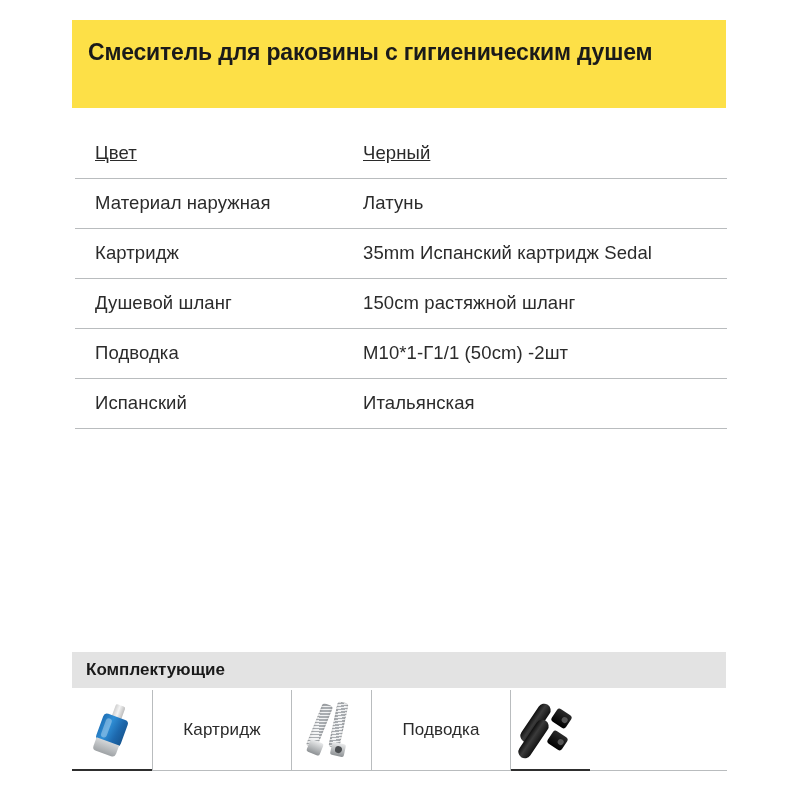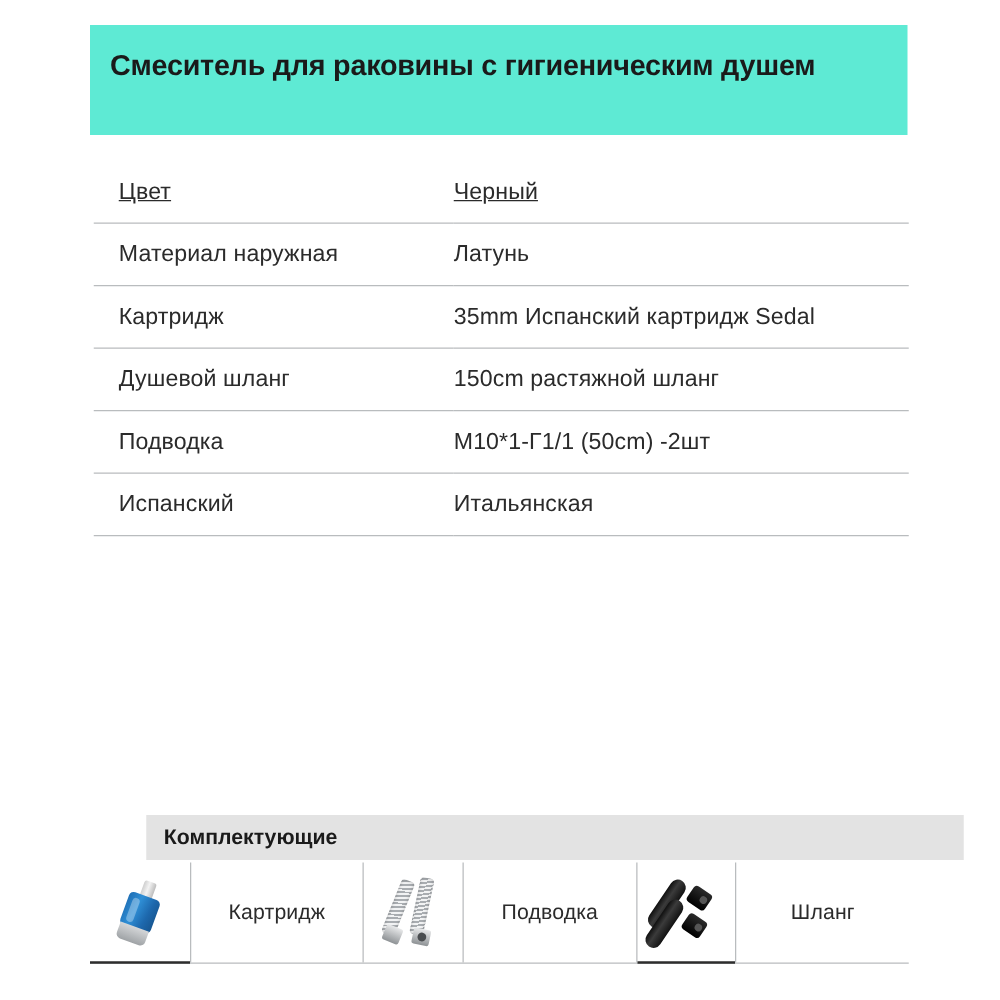--- a/index.html
+++ b/index.html
@@ -24,21 +24,21 @@
     height: 800px;
   }
 
   
   .title-band {
     position: absolute;
     left: 72px;
     top: 20px;
     width: 654px;
     height: 88px;
-    background: #5eead4;
+    background: #fde047;
     box-sizing: border-box;
     padding: 17px 0 0 16px;
   }
   .title-text {
     font-size: 23px;
     font-weight: bold;
     line-height: 31px;
     letter-spacing: -0.2px;
     color: #1a1a1a;
     width: 580px;
@@ -83,21 +83,20 @@
     left: 72px;
     top: 652px;
     width: 654px;
     height: 36px;
     background: #e3e3e3;
     box-sizing: border-box;
     padding: 8px 0 0 14px;
     font-size: 17px;
     font-weight: bold;
     color: #1a1a1a;
-    margin-left: 45px;
   }
 
   .parts-table {
     position: absolute;
     left: 72px;
     top: 690px;
     width: 655px;
     height: 80px;
     display: flex;
     align-items: stretch;
@@ -310,19 +309,16 @@
       <div class="icon-wrap">
         <div class="blackhose">
           <div class="h1"></div>
           <div class="h2"></div>
           <div class="c1"></div>
           <div class="c2"></div>
         </div>
       </div>
     </div>
 
-    <div class="part-cell cell-lbl">
-      <span class="part-label">Шланг</span>
-    </div>
 
   </div>
 
 </div>
 
 </body></html>

